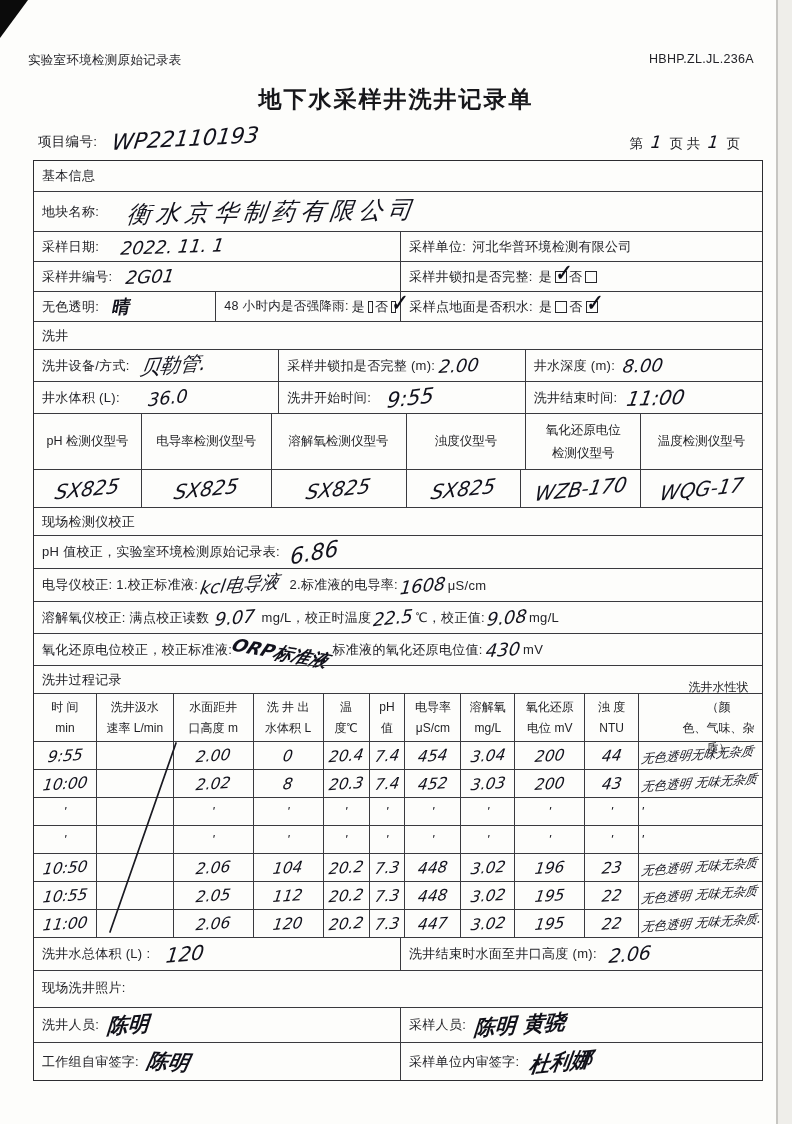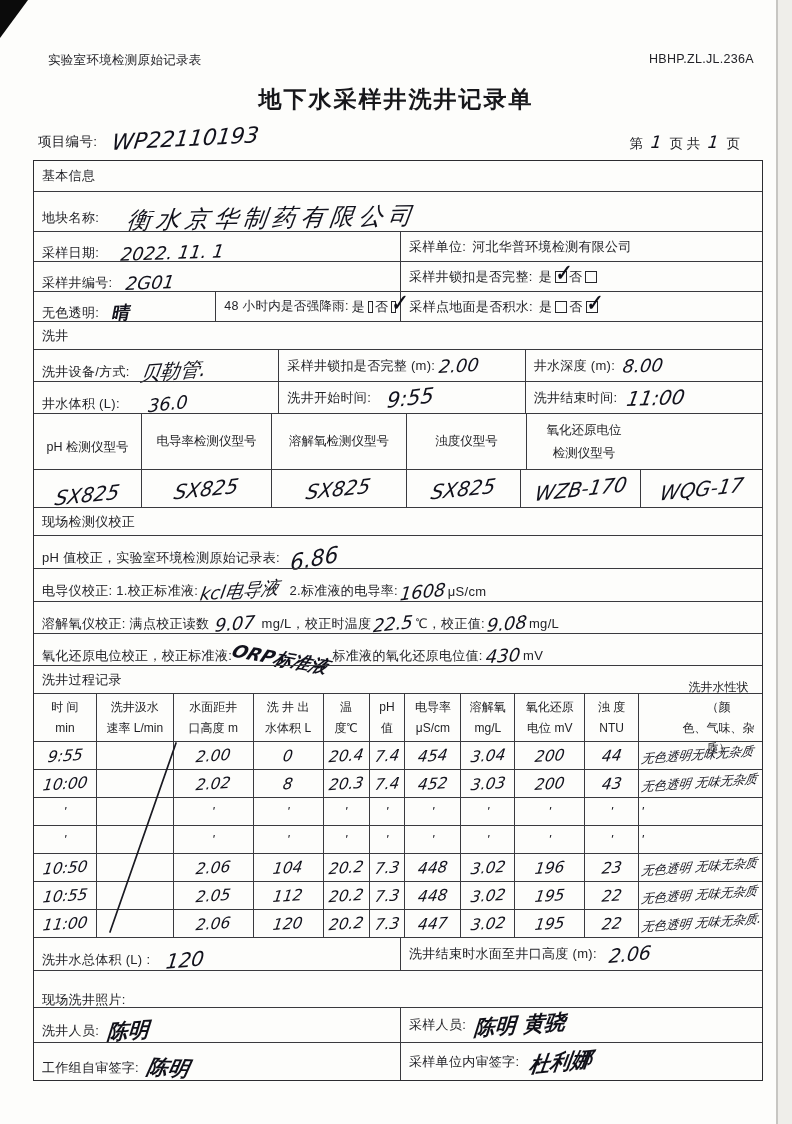--- a/index.html
+++ b/index.html
@@ -13,31 +13,31 @@
   .edge-shade-right { position:absolute; right:0; top:0; width:14px; height:100%; background:#efeeea; }
 
   .printed { font-size:13px; color:#232328; letter-spacing:.3px; white-space:nowrap; }
   .small-print { font-size:12.5px; }
 
   .hw { font-family:"DejaVu Sans", sans-serif; font-style:italic; color:#12121c; display:inline-block; transform:skewX(-6deg); white-space:nowrap; }
   .hw-lg { font-size:22px; }
   .hw-md { font-size:18px; }
   .sig { font-family:"DejaVu Sans", sans-serif; font-style:italic; font-weight:bold; font-size:21px; color:#101018; display:inline-block; transform:rotate(-4deg) skewX(-8deg); white-space:nowrap; }
 
-  .hdr-row { position:absolute; top:52px; left:48px; right:38px; display:flex; justify-content:space-between; }
+  .hdr-row { position:absolute; top:52px; left:28px; right:38px; display:flex; justify-content:space-between; }
   .title { position:absolute; top:84px; left:0; width:100%; text-align:center; font-size:23px; font-weight:bold; letter-spacing:2px; color:#17171b; }
   .proj-line { position:absolute; top:126px; left:38px; }
   .page-line { position:absolute; top:132px; right:52px; font-size:13.5px; white-space:nowrap; }
   .page-line .hw { font-size:17px; margin:0 4px; }
 
   .tbl { position:absolute; left:33px; top:160px; width:730px; border:1.6px solid #2c2c30; background:transparent; }
   .row { display:flex; border-top:1px solid #3a3a3e; position:relative; align-items:stretch; }
   .row:first-child { border-top:none; }
   .c { border-left:1px solid #3a3a3e; display:flex; align-items:center; padding:0 8px; overflow:visible; }
-  .c:first-child { border-left:none;margin-top:12px; }
+  .c:first-child { border-left:none; }
   .sec { padding:0 8px; display:flex; align-items:center; }
 
   .cbx { display:inline-block; width:12px; height:12px; border:1.3px solid #26262a; vertical-align:-1px; margin:0 2px 0 3px; position:relative; }
   .cbx.checked::after { content:"✓"; position:absolute; left:-2px; top:-11px; font-size:20px; font-weight:bold; font-style:italic; color:#101018; transform:rotate(-10deg); }
 
   .inst-head .c, .inst-vals .c { justify-content:center; text-align:center; padding:0 3px; }
   .phc { font-size:12px; line-height:1.7; white-space:pre-line; justify-content:center; align-items:center; display:flex; text-align:center; padding:0 2px; border-left:1px solid #3a3a3e; }
   .phc:first-child { border-left:none; }
   .phead { display:flex; height:48px; }
   .prow { display:flex; height:28px; border-top:1px solid #3a3a3e; }
@@ -171,20 +171,21 @@
       </div>
     </div>
 
     <div class="row inst-head" style="height:56px" id="inst-head">
         <div class="c" style="width: 107px; white-space: pre-line; font-size: 12.5px; line-height: 1.8;">pH 检测仪型号</div>
         <div class="c" style="width: 130px; white-space: pre-line; font-size: 12.5px; line-height: 1.8;">电导率检测仪型号</div>
         <div class="c" style="width: 135px; white-space: pre-line; font-size: 12.5px; line-height: 1.8;">溶解氧检测仪型号</div>
         <div class="c" style="width: 120px; white-space: pre-line; font-size: 12.5px; line-height: 1.8;">浊度仪型号</div>
         <div class="c" style="width: 115px; white-space: pre-line; font-size: 12.5px; line-height: 1.8;">氧化还原电位
 检测仪型号</div>
+        <div class="c" style="width: 122px; white-space: pre-line; font-size: 12.5px; line-height: 1.8;">温度检测仪型号</div>
       </div>
     <div class="row inst-vals" style="height:38px" id="inst-vals">
         <div class="c" style="width: 107px;">
           <span class="hw" style="font-size: 20px; transform: rotate(-6deg) skewX(-16deg);">SX825</span>
         </div>
         <div class="c" style="width: 130px;">
           <span class="hw" style="font-size: 20px; transform: rotate(-6deg) skewX(-16deg);">SX825</span>
         </div>
         <div class="c" style="width: 135px;">
           <span class="hw" style="font-size: 20px; transform: rotate(-6deg) skewX(-16deg);">SX825</span>

